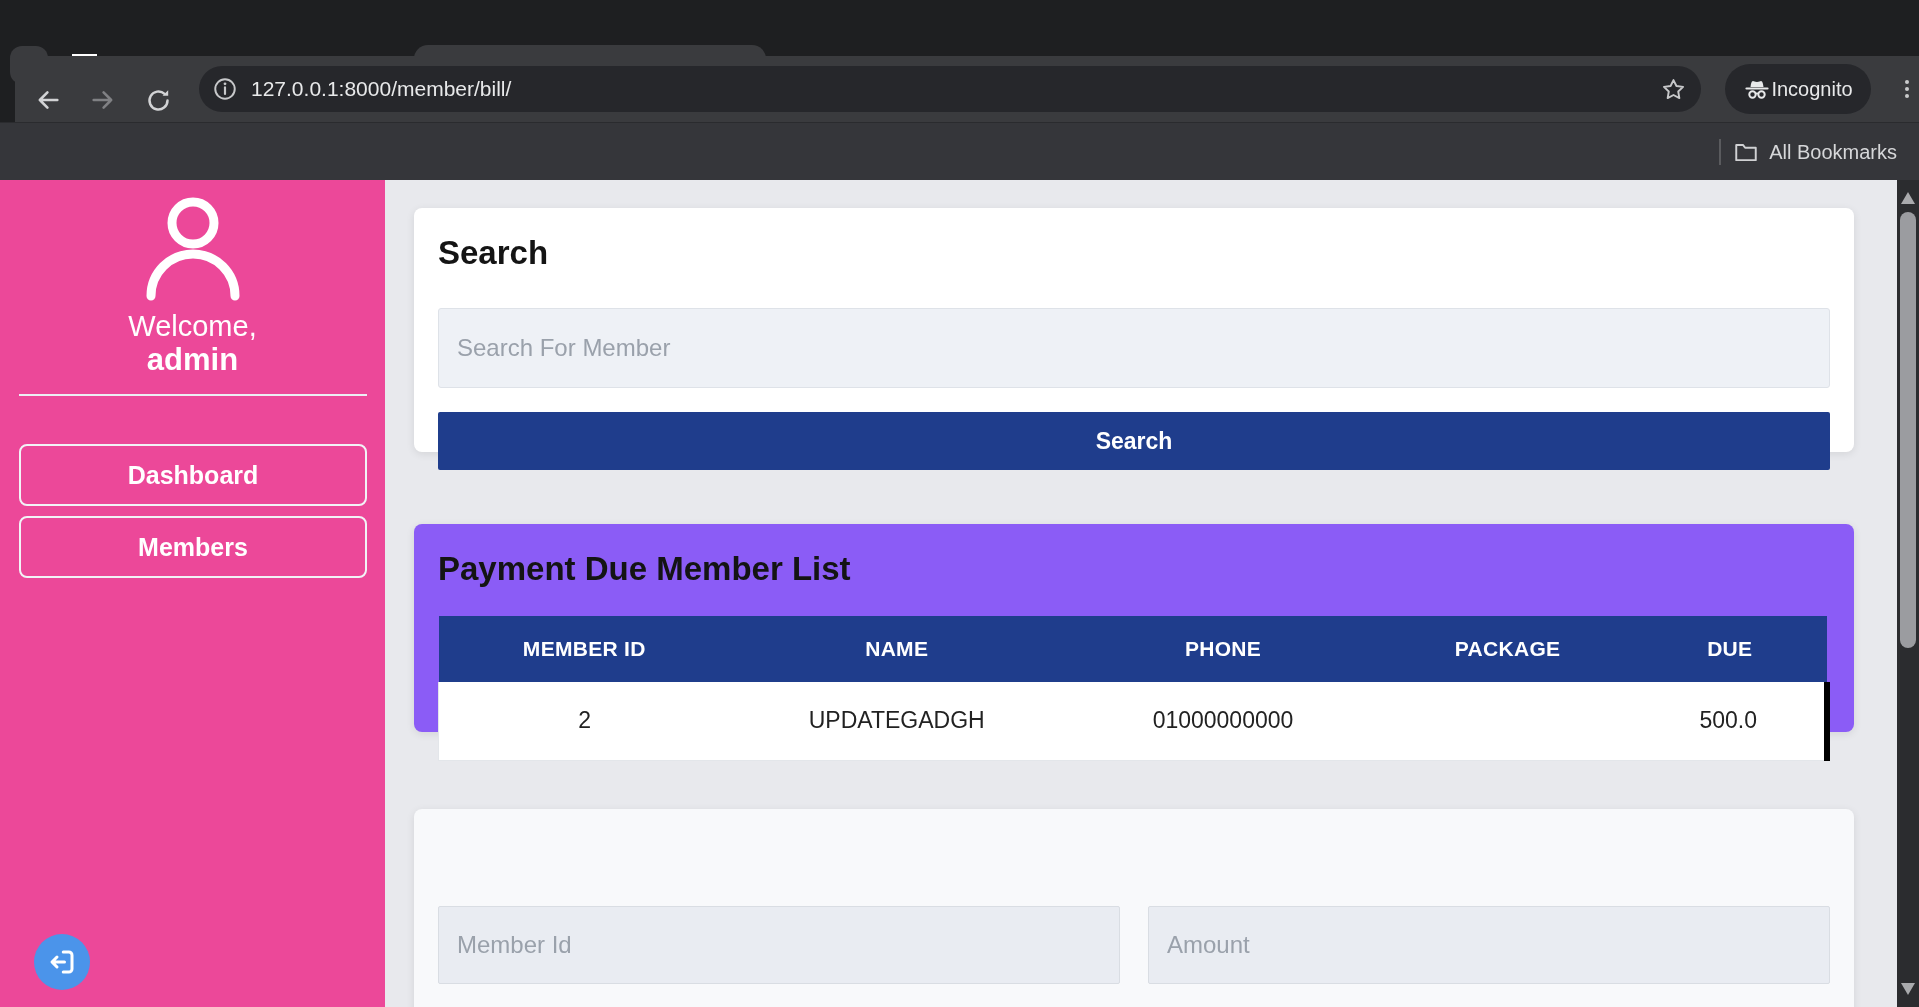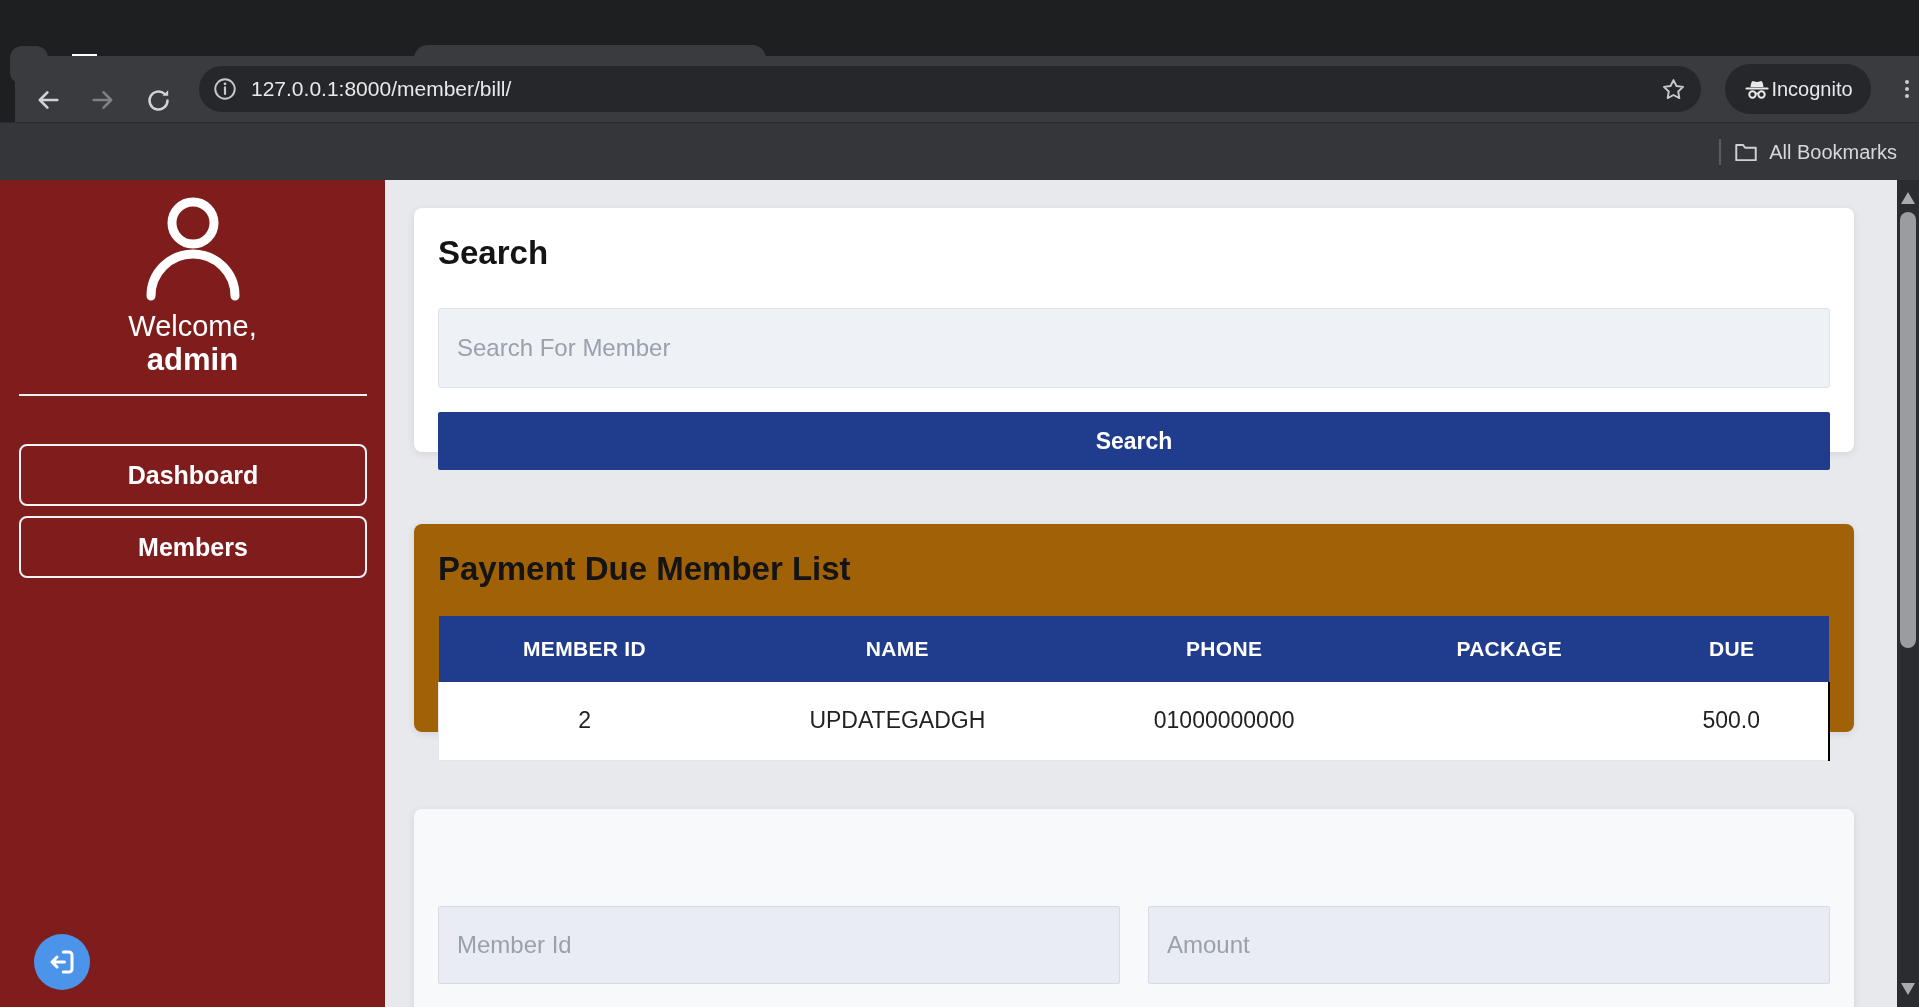--- a/index.html
+++ b/index.html
@@ -41,55 +41,55 @@
   .bookmarksbar { position:absolute; left:0; top:122px; width:1919px; height:58px; background:#35363a; border-top:1px solid #2a2b2e; }
   .bm-right { position:absolute; right:22px; top:0; height:58px; display:flex; align-items:center; gap:12px; }
   .bm-separator { width:2px; height:26px; background:#5a5b5e; }
   .all-bookmarks { display:flex; align-items:center; gap:10px; cursor:pointer; }
   .all-bookmarks span { font-size:20px; color:#d6d7d9; }
 
   
   .page { position:absolute; left:0; top:180px; width:1919px; height:827px; background:#e8e9ed; }
 
   
-  .sidebar { position:absolute; left:0; top:0; width:385px; height:827px; background:#7f1d1d; color:#ffffff;text-decoration:underline; }
+  .sidebar { position:absolute; left:0; top:0; width:385px; height:827px; background:#ec4899; color:#ffffff;text-decoration:underline; }
   .user-icon-wrap { position:absolute; left:0; top:12px; width:385px; display:flex; justify-content:center; }
   .welcome-line1 { position:absolute; top:130px; width:385px; text-align:center; font-size:29px; }
   .welcome-line2 { position:absolute; top:162px; width:385px; text-align:center; font-size:31px; font-weight:bold; }
   .side-divider { position:absolute; left:19px; top:214px; width:348px; height:2px; background:#eceef4; }
   .side-btn { position:absolute; left:19px; width:348px; height:62px; background:transparent; border:2px solid #f2f3f7;
     border-radius:8px; color:#ffffff; font-family:"Liberation Sans",sans-serif; font-size:25px; font-weight:bold; cursor:pointer; }
   .side-btn-dashboard { top:264px; }
   .side-btn-members { top:336px; }
   .logout-row { position:absolute; left:20px; top:754px; display:flex; align-items:center; gap:28px; cursor:pointer;flex-direction:column; }
   .logout-circle { width:56px; height:56px; border-radius:50%; background:#4b94ea; display:flex; align-items:center; justify-content:center; }
   .logout-label { font-size:25px; font-weight:bold; color:#ffffff; }
 
   
   .content { position:absolute; left:385px; top:0; width:1512px; height:827px; }
   .card { position:absolute; left:29px; width:1440px; border-radius:8px; box-shadow:0 2px 8px rgba(0,0,0,0.09); }
   .card-search { top:28px; height:244px; background:#ffffff; }
-  .card-payment { top:344px; height:208px; background:#a16207; }
+  .card-payment { top:344px; height:208px; background:#8b5cf6; }
   .card-paybill { top:629px; height:240px; background:#f8f9fb; }
   .card-title { position:absolute; left:24px; top:26px; font-size:33px; font-weight:bold; color:#141414; }
 
   .search-input { position:absolute; left:24px; top:100px; width:1392px; height:80px; background:#eef1f6;
     border:1px solid #dee2e8; border-radius:3px; font-family:"Liberation Sans",sans-serif; font-size:24px;
     color:#333; padding:0 18px; outline:none; }
   .search-input::placeholder { color:#9aa1ab; }
   .search-btn { position:absolute; left:24px; top:204px; width:1392px; height:58px; background:#1f3d8c; border:none;
     color:#ffffff; font-family:"Liberation Sans",sans-serif; font-size:23px; font-weight:bold; cursor:pointer; border-radius:2px; }
 
   .due-table { position:absolute; left:24px; top:92px; width:1392px; border-collapse:collapse; }
   .due-table th { background:#1f3d8c; color:#ffffff; font-size:21px; font-weight:bold; height:66px; text-align:center;
     letter-spacing:0.3px; }
   .due-table td { background:#ffffff; color:#222222; font-size:23px; height:78px; text-align:center;
     border-bottom:1px solid #e3e6ea; }
   .due-table td:first-child { border-left:1px solid #e3e6ea; }
-  .due-table td:last-child { border-right:2px solid #000000; }
+  .due-table td:last-child { border-right:6px solid #000000; }
 
   .bill-input { position:absolute; top:97px; height:78px; background:#e9ecf2; border:1px solid #d9dde3; border-radius:2px;
     font-family:"Liberation Sans",sans-serif; font-size:24px; color:#333; padding:0 18px; outline:none; }
   .bill-input::placeholder { color:#9aa1ab; }
   .bill-input-member { left:24px; width:682px; }
   .bill-input-amount { left:734px; width:682px; }
 
   
   .scrollbar { position:absolute; left:1897px; top:0; width:22px; height:827px; background:#2b2c2f; }
   .scroll-up { position:absolute; left:4px; top:12px; width:0; height:0;

